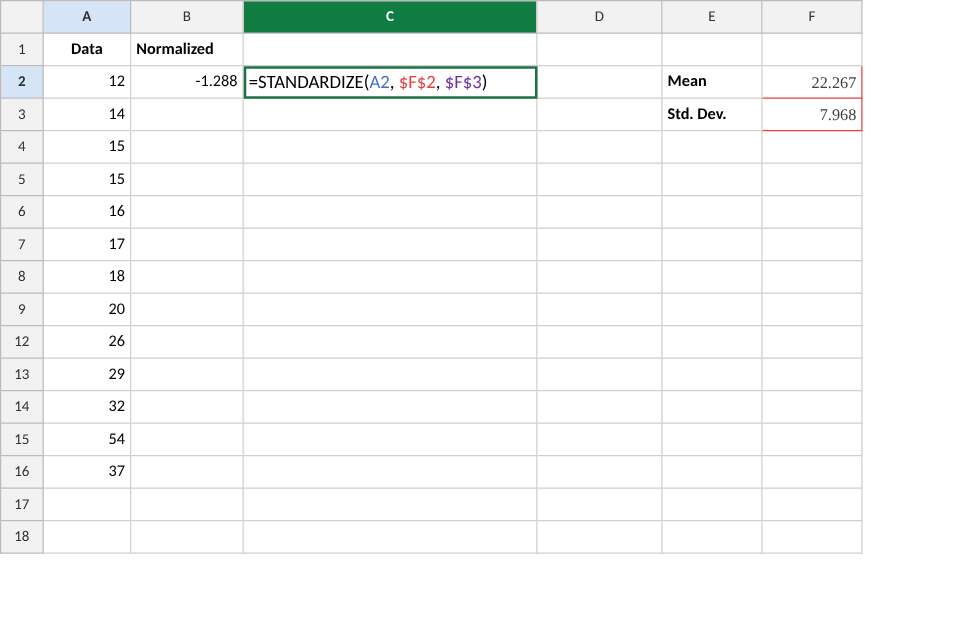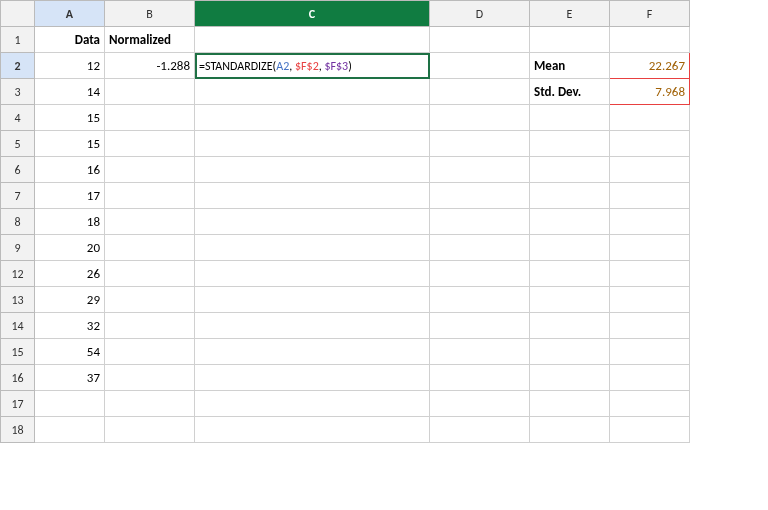--- a/index.html
+++ b/index.html
@@ -68,21 +68,21 @@
     .cell {
       background: #fff;
       text-align: left;
     }
 
     .cell-number {
       text-align: right;
     }
 
     .cell-center {
-      text-align: right;
+      text-align: center;
     }
 
     
     .cell-active {
       background: #fff;
       outline: 2px solid #1e7145;
       outline-offset: -2px;
     }
 
     
@@ -105,26 +105,27 @@
     }
 
     
     .cell-bold {
       font-weight: bold;
     }
 
     
     .cell-red-border {
       border: 1px solid #e84040 !important;
-      color: #a16207;
+      color: #404040;
+      font-family: Liberation Serif, serif;
     }
 
     
     .formula-text {
-      font-size: 12px;
+      font-size: 15px;
     }
 
     .formula-black { color: #000; }
     .formula-blue { color: #4472c4; }
     .formula-red { color: #e84040; }
     .formula-purple { color: #7030a0; }
 
     
     .col-a { width: 70px; }
     .col-b { width: 90px; }

